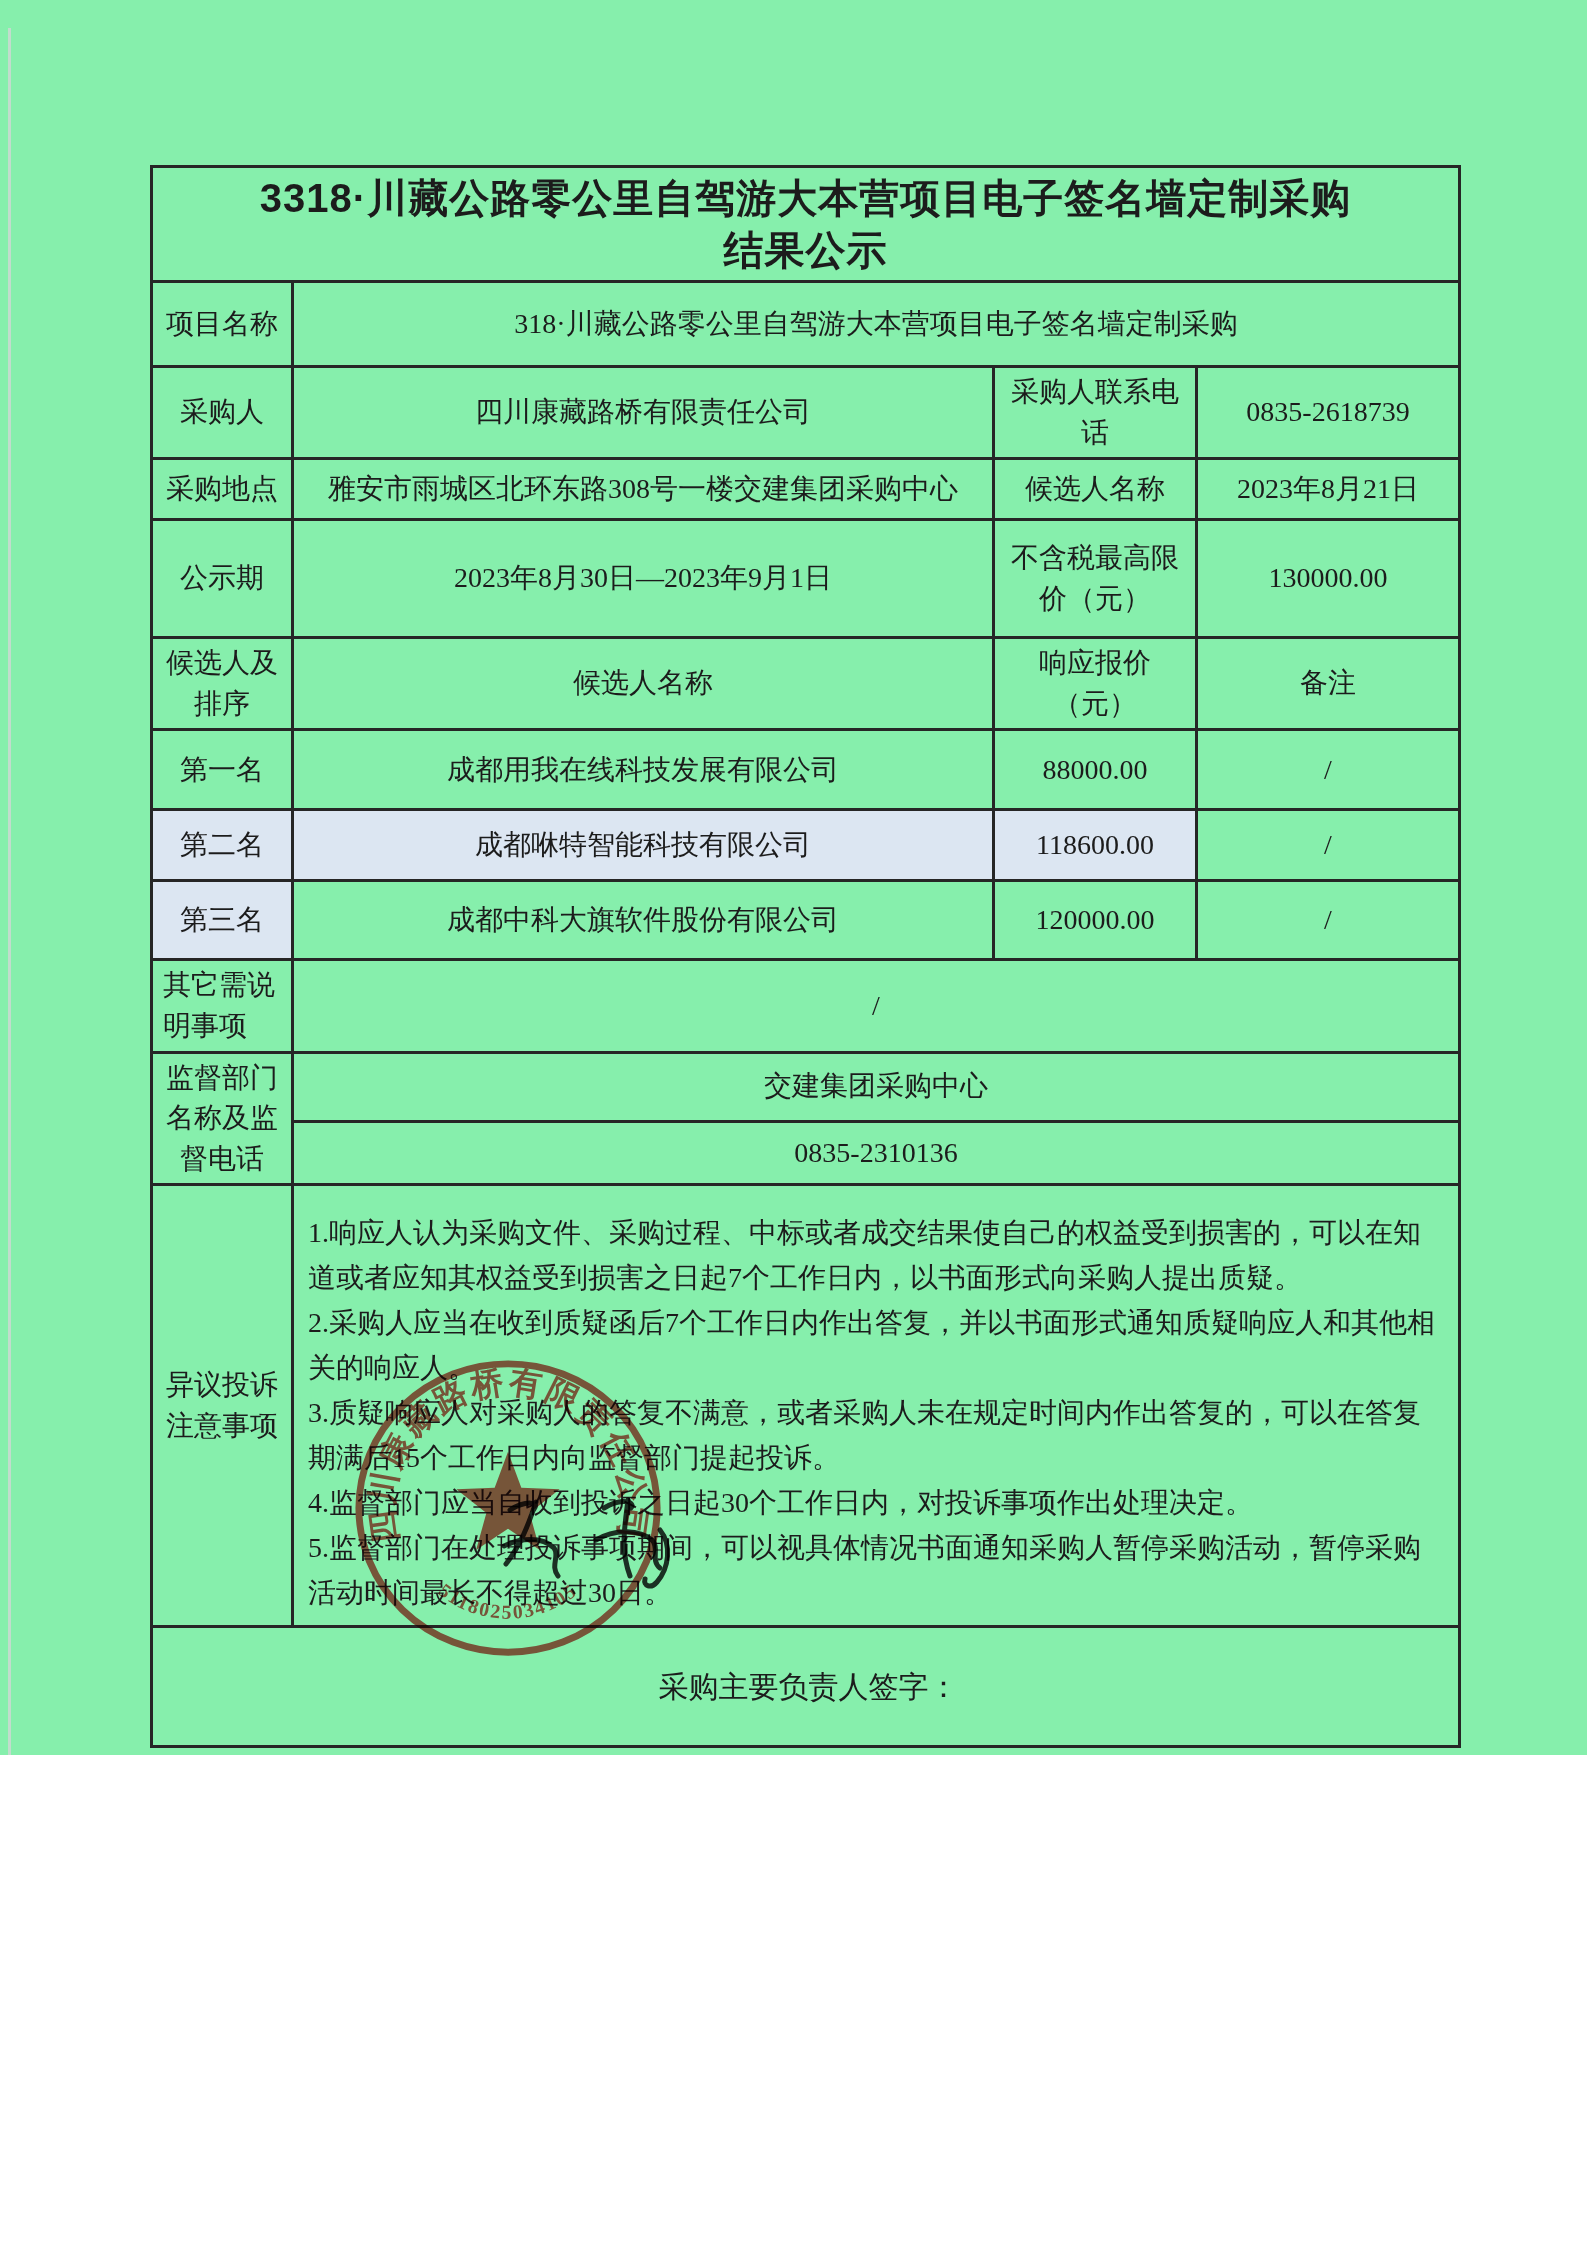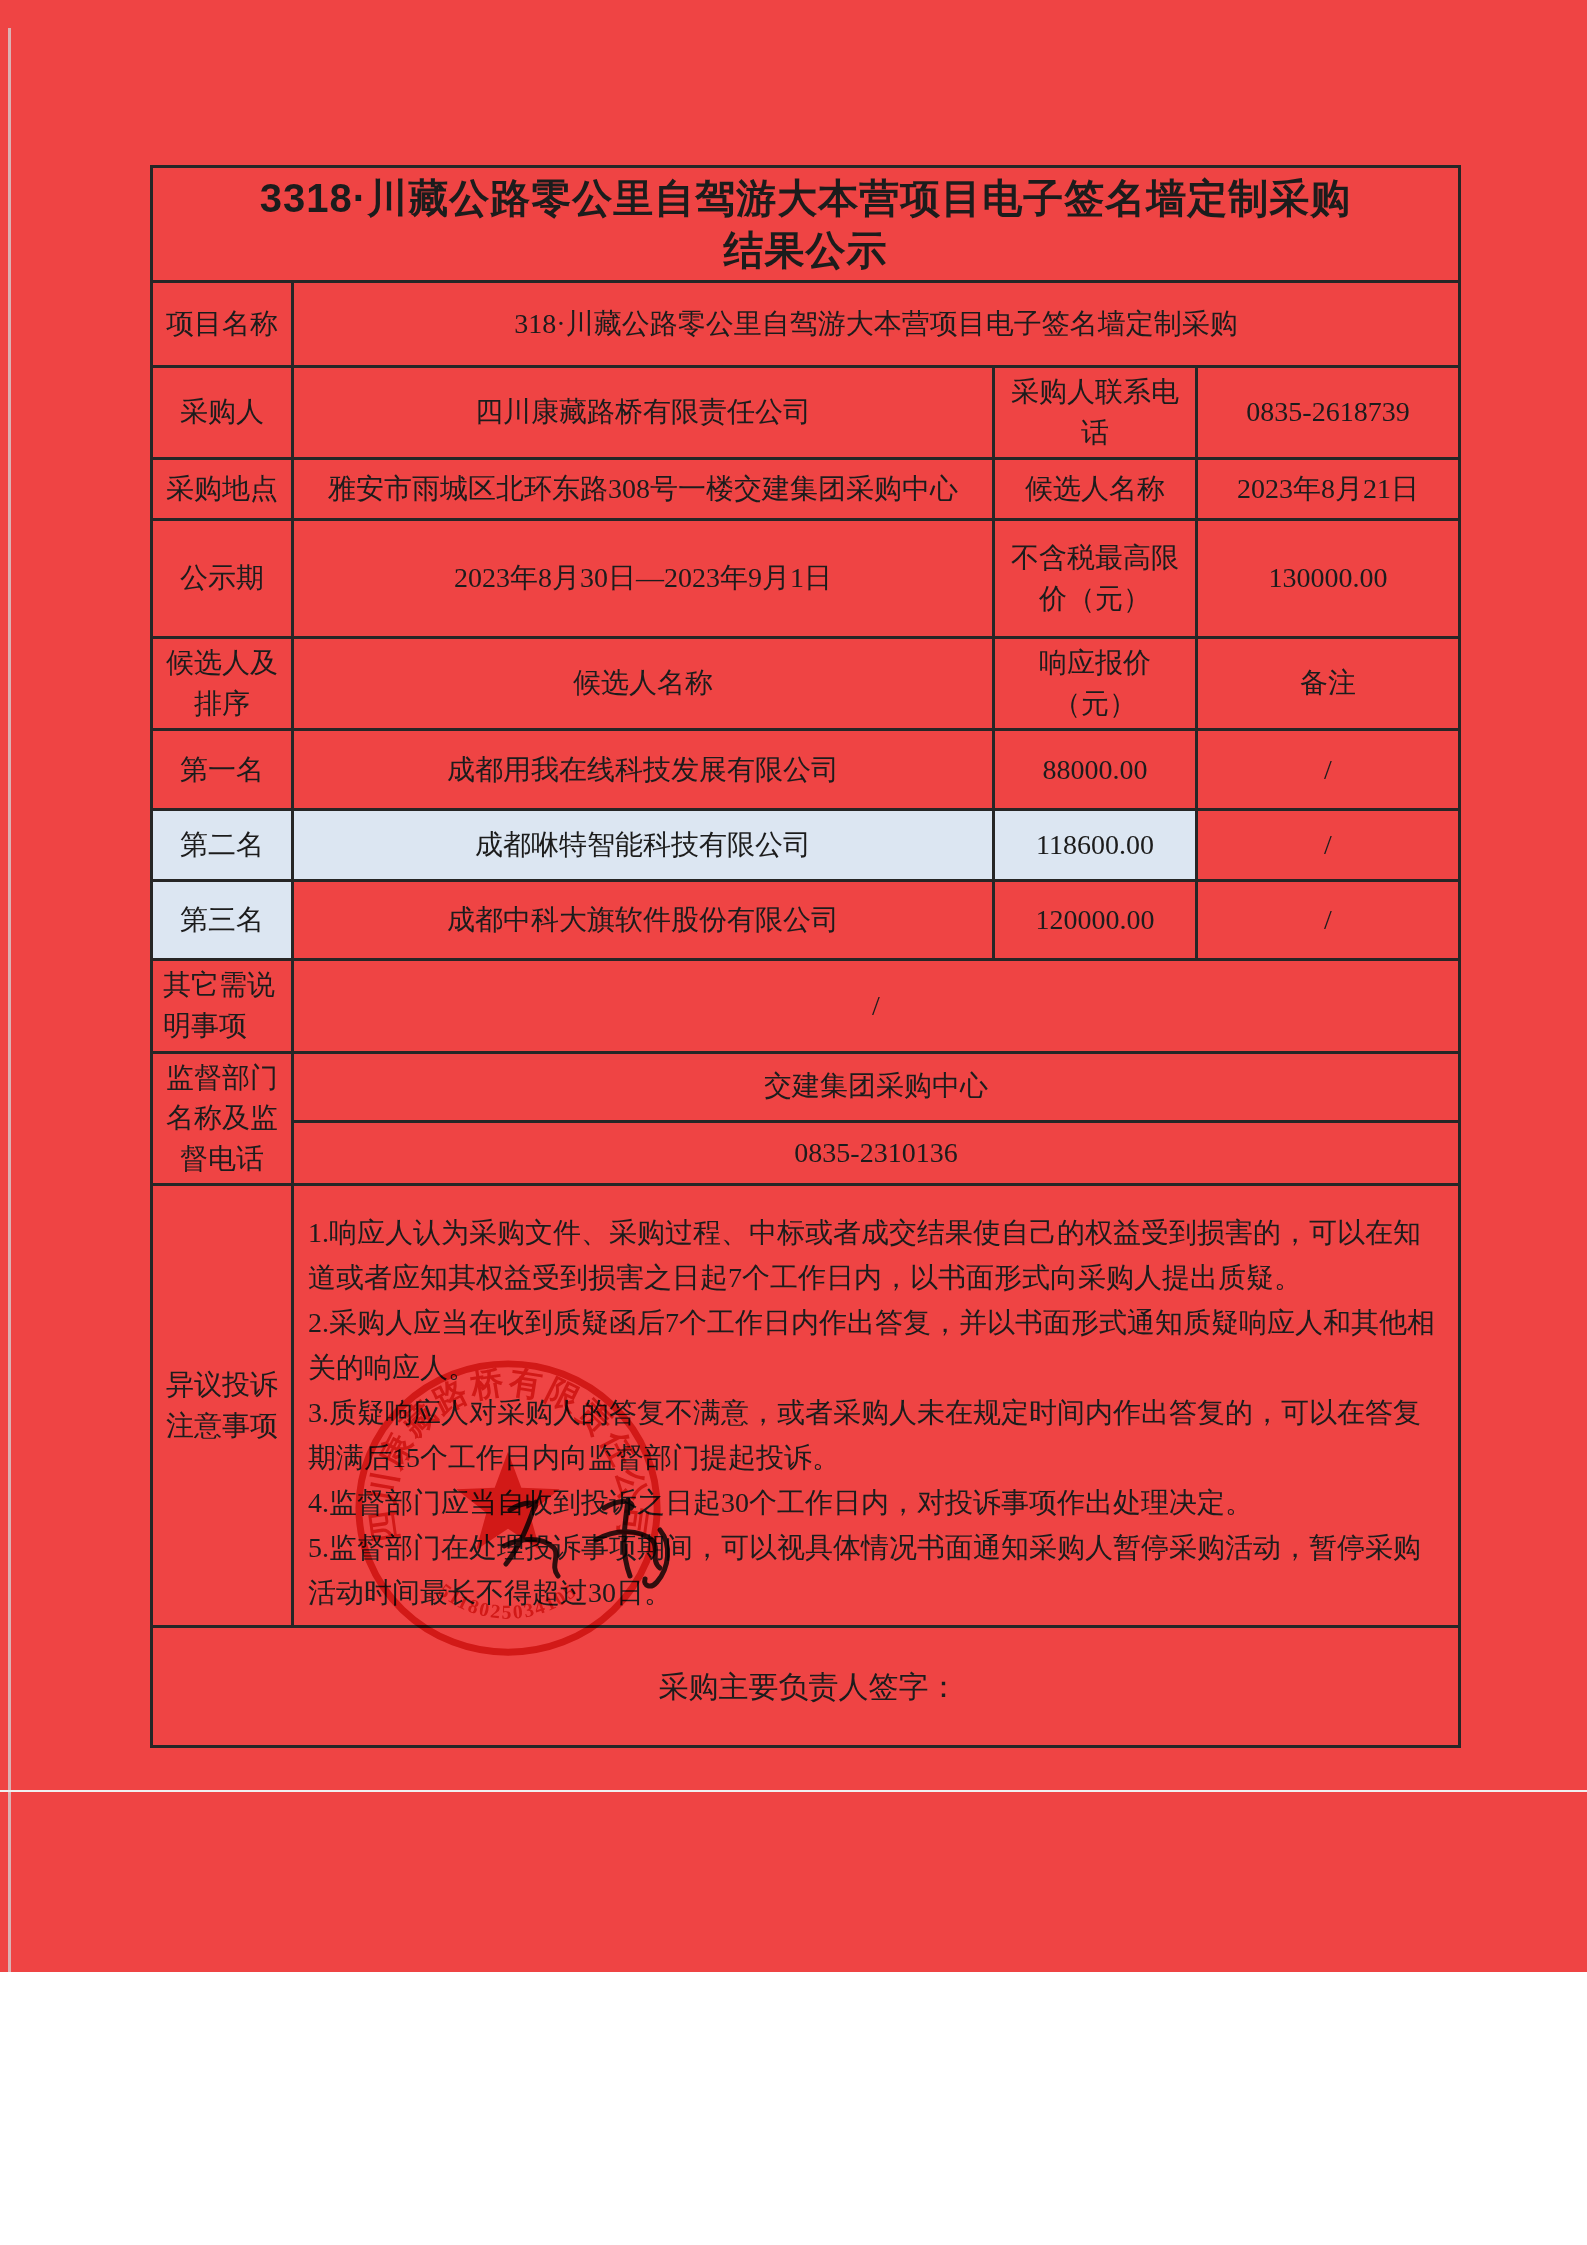--- a/index.html
+++ b/index.html
@@ -1,19 +1,19 @@
 <!DOCTYPE html>
 <html><head>
 <meta charset="utf-8">
 <style>
   html,body{margin:0;padding:0;background:#ffffff;}
   .page{
     position:relative;
-    width:1587px;height:1972px;
-    background:#ef4444;
+    width:1587px;height:1755px;
+    background:#86efac;
     overflow:hidden;
     font-family:"Liberation Serif", serif;
     color:#1c1c1c;
   }
   
   .edge-line{position:absolute;left:8px;top:28px;width:3px;height:2190px;background:#d6d6d8;opacity:.75;}
   .faint-hline{position:absolute;left:0;top:1790px;width:100%;height:2px;background:#f0f0ef;}
 
   table.doc{
     position:absolute;left:150px;top:165px;width:1308px;

